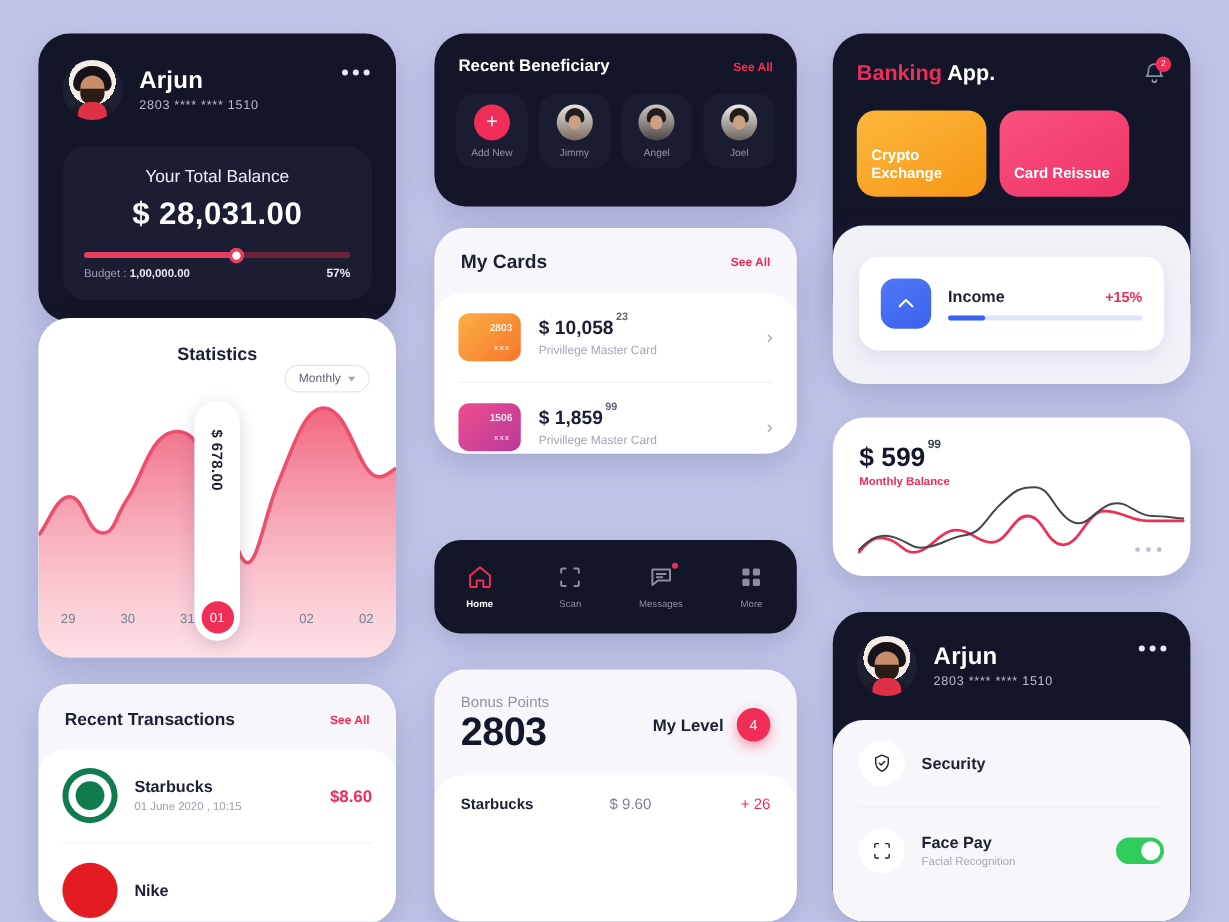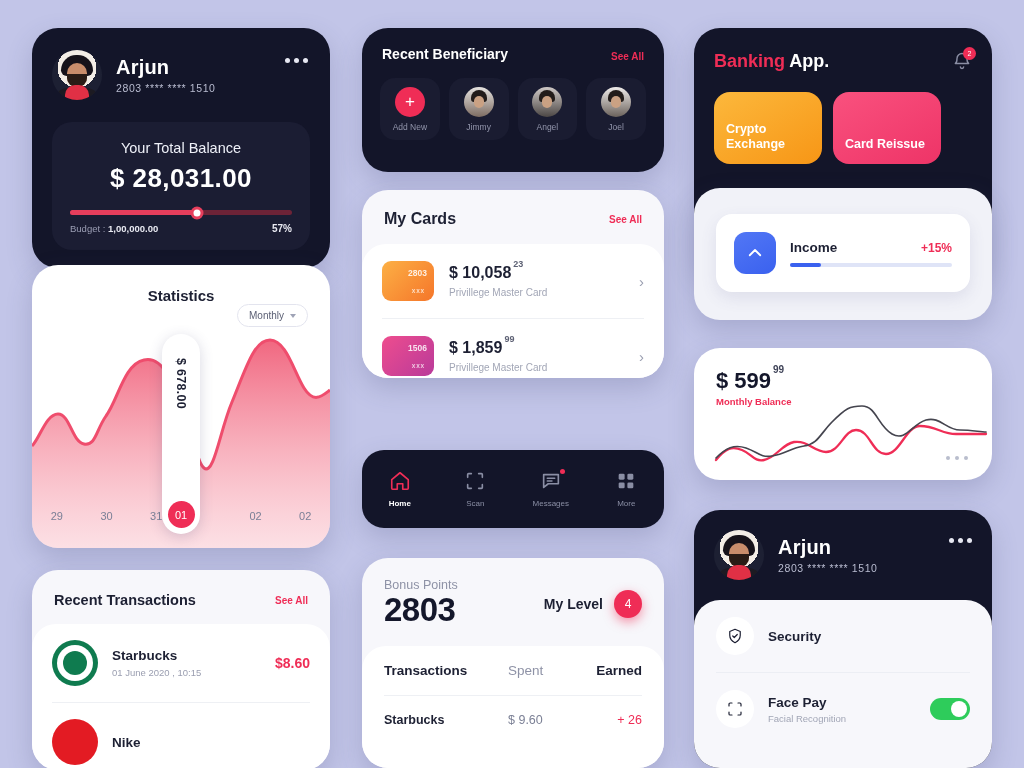--- a/index.html
+++ b/index.html
@@ -432,25 +432,20 @@
       <div>
         <div class="lbl">Bonus Points</div>
         <div class="big">2803</div>
       </div>
       <div class="bp-right">
         <div class="ml">My Level</div>
         <div class="lvl">4</div>
       </div>
     </div>
     <div class="bp-body">
-      <div class="bp-row hdr">
-        <div class="c1">Transactions</div>
-        <div class="c2">Spent</div>
-        <div class="c3">Earned</div>
-      </div>
       <div class="bp-row dat">
         <div class="c1">Starbucks</div>
         <div class="c2">$ 9.60</div>
         <div class="c3">+ 26</div>
       </div>
     </div>
   </div>
 
   <div class="card dark shadow" id="bankCard">
     <div class="bank-head">

